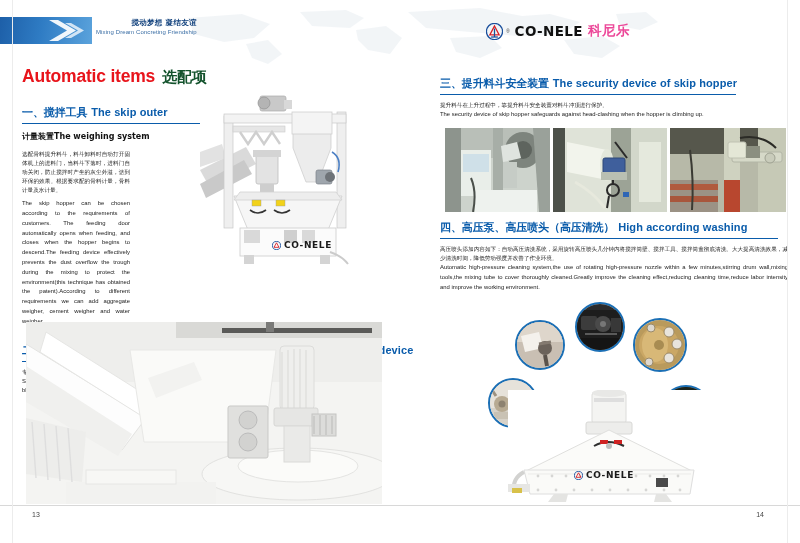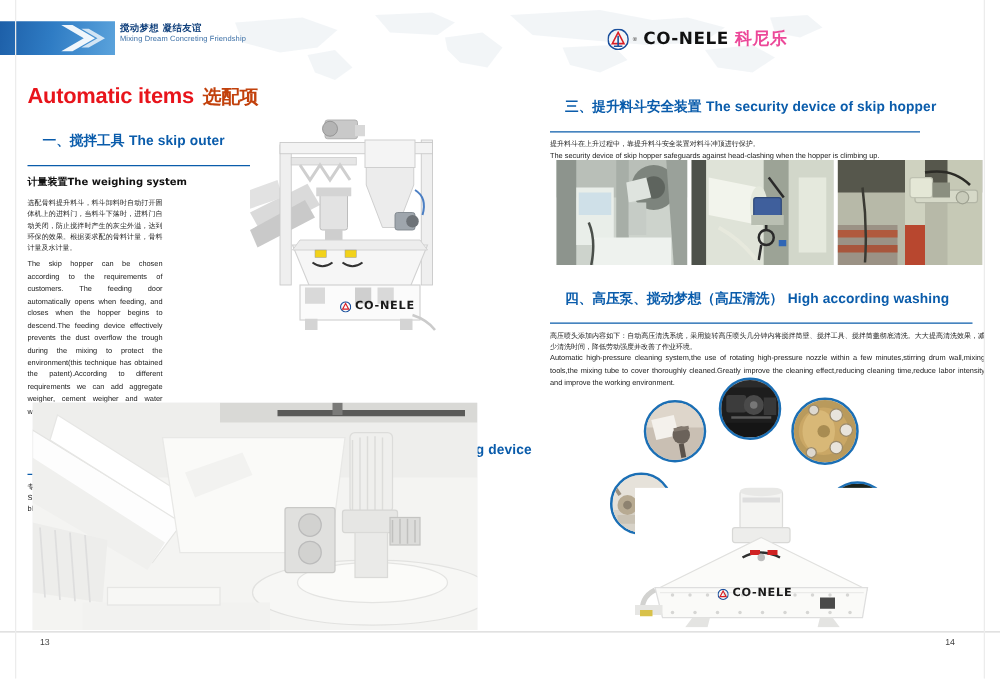--- a/index.html
+++ b/index.html
@@ -9,21 +9,21 @@
     font-family:"Liberation Sans","DejaVu Sans",sans-serif;
     overflow:hidden;position:relative;
   }
   .page{position:absolute;inset:0;background:#fff;}
 
   
   .worldmap{position:absolute;left:150px;top:4px;width:520px;height:62px;opacity:.18;}
   .worldmap svg{width:100%;height:100%;display:block;}
 
   
-  .hdr{position:absolute;left:0;top:0;width:648px;height:62px;}
+  .hdr{position:absolute;left:0;top:0;width:648px;height:62px;text-align:right;}
   .logo-left{position:absolute;left:0;top:17px;width:92px;height:27px;
     background:linear-gradient(100deg,#1d5fa8 0%,#2f7cc4 45%,#5ba3dc 100%);}
   .logo-left .chev{position:absolute;top:0;bottom:0;right:-1px;width:46px;}
   .tagline{position:absolute;left:96px;top:19px;line-height:1.05;}
   .tagline .cn{font-size:7.5px;font-weight:bold;color:#10407c;letter-spacing:.3px;
     font-family:"DejaVu Sans",sans-serif;}
   .tagline .en{font-size:6px;color:#3a6ea5;margin-top:2px;letter-spacing:.1px;}
 
   .logo-right{position:absolute;right:18px;top:22px;display:flex;align-items:center;gap:5px;}
   .emblem{width:17px;height:17px;position:relative;}
@@ -32,24 +32,24 @@
   .brand-en{font-size:13.5px;font-weight:bold;color:#111;letter-spacing:.4px;
     font-family:"DejaVu Sans",sans-serif;}
   .brand-cn{font-size:13.5px;font-weight:bold;color:#ec4899;letter-spacing:.5px;
     font-family:"DejaVu Sans",sans-serif;}
 
   
   .col-l{position:absolute;left:22px;top:66px;width:360px;height:430px;}
   .col-r{position:absolute;left:440px;top:66px;width:348px;height:430px;}
 
   .title-main{font-size:17.5px;font-weight:bold;color:#e8141b;letter-spacing:-.2px;}
-  .title-main .cn{color:#c2410c;font-size:15px;margin-left:7px;
-    font-family:"DejaVu Sans",sans-serif;}
-
-  h2.sec{font-size:11px;font-weight:bold;color:#0a5cab;margin:12px;letter-spacing:-.1px;
+  .title-main .cn{color:#14532d;font-size:15px;margin-left:7px;
+    font-family:"DejaVu Sans",sans-serif;}
+
+  h2.sec{font-size:11px;font-weight:bold;color:#0a5cab;margin:0;letter-spacing:-.1px;
     font-family:"DejaVu Sans",sans-serif;white-space:nowrap;}
   h2.sec .en{font-family:"Liberation Sans",sans-serif;letter-spacing:.1px;}
   .ruler{height:1px;background:#0a5cab;margin-top:3px;}
 
   .sub{font-size:8px;font-weight:bold;color:#111;margin-top:7px;
     font-family:"DejaVu Sans",sans-serif;}
 
   .body-cn{font-size:5.6px;line-height:1.62;color:#222;
     font-family:"DejaVu Sans",sans-serif;text-align:justify;}
   .body-en{font-size:5.9px;line-height:1.66;color:#222;text-align:justify;}
@@ -253,21 +253,21 @@
         <span>三、提升料斗安全装置</span>
         <span class="en">The security device of skip hopper</span>
       </h2>
       <div class="ruler" style="width:296px;"></div>
       <div class="body-cn" style="margin-top:6px;">提升料斗在上升过程中，靠提升料斗安全装置对料斗冲顶进行保护。</div>
       <div class="body-en">The security device of skip hopper safeguards against head-clashing when the hopper is climbing up.</div>
     </div>
 
     <div style="margin-top:100px;">
       <h2 class="sec">
-        <span>四、高压泵、搅动梦想（高压清洗）</span>
+        <span>四、高压泵、高压喷头（高压清洗）</span>
         <span class="en">High according washing</span>
       </h2>
       <div class="ruler" style="width:338px;"></div>
       <div class="body-cn" style="margin-top:6px;">高压喷头添加内容如下：自动高压清洗系统，采用旋转高压喷头几分钟内将搅拌筒壁、搅拌工具、搅拌筒盖彻底清洗。大大提高清洗效果，减少清洗时间，降低劳动强度并改善了作业环境。</div>
       <div class="body-en">Automatic high-pressure cleaning system,the use of rotating high-pressure nozzle within a few minutes,stirring drum wall,mixing tools,the mixing tube to cover thoroughly cleaned.Greatly improve the cleaning effect,reducing cleaning time,reduce labor intensity and improve the working environment.</div>
     </div>
   </div>
 
   <div class="photo" style="left:445px;top:128px;width:105px;height:84px;">
     <svg viewBox="0 0 105 84" xmlns="http://www.w3.org/2000/svg">

